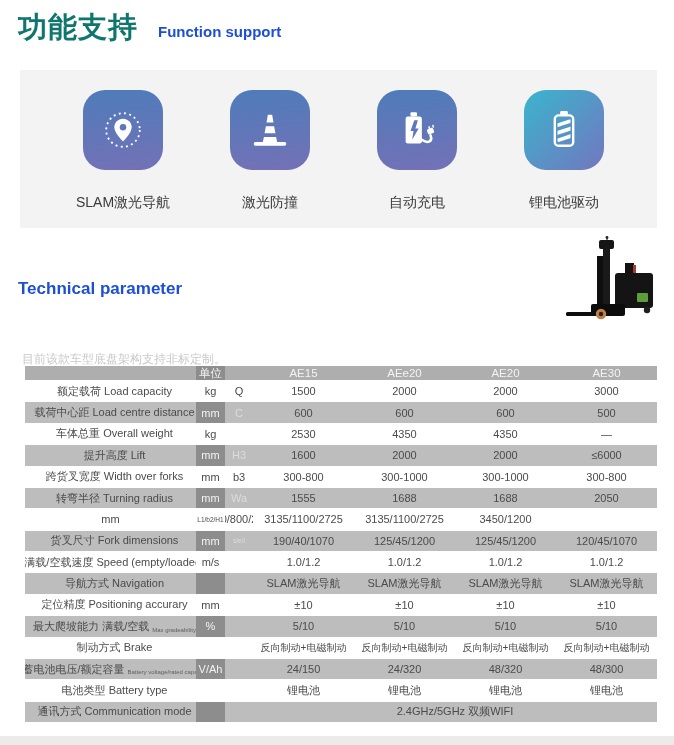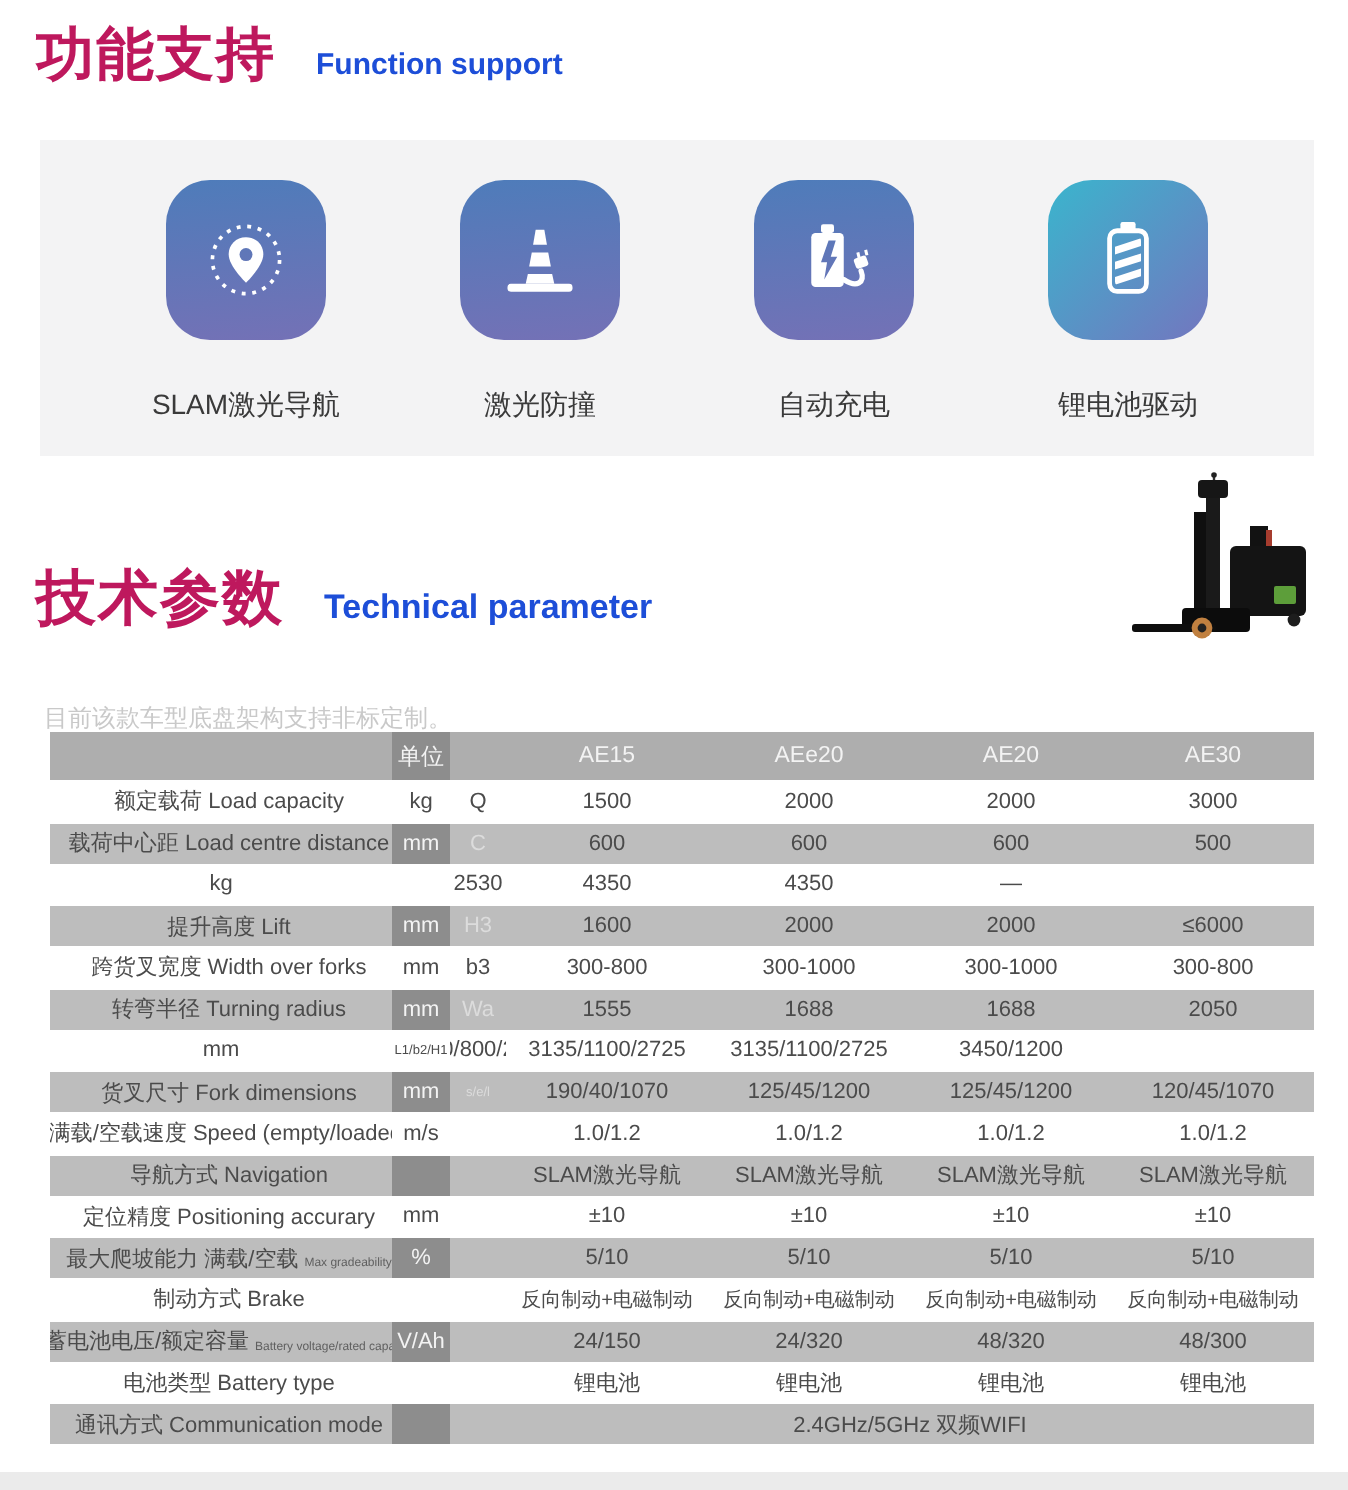--- a/index.html
+++ b/index.html
@@ -10,21 +10,21 @@
     -webkit-font-smoothing:antialiased;
   }
   :root{
     --header-bg:#aeaeae; --stripe-bg:#bdbdbd; --dark-cell:#8d8d8d;
     --panel-bg:#f3f3f4; --note-color:#c9c9c9; --row-text:#4b4b4b;
     --light-text:#f3f3f3; --tile-top:#4e7cba; --tile-bottom:#7471b6;
     --tile4-top:#3ab5cd; --tile4-bottom:#7376bf; --footer-band:#ebebeb;
   }
   
   .sec-head{position:absolute;left:18px;display:flex;align-items:baseline;gap:20px;}
-  .sec-head .zh{font-size:29px;font-weight:800;color:#be185d;letter-spacing:1px;}
+  .sec-head .zh{font-size:29px;font-weight:800;color:#0f766e;letter-spacing:1px;}
   .sec-head .en{font-size:15px;font-weight:700;color:#1d4ed8;}
   #fs-head{top:8px;}
   #tp-head{top:279px;}
   #tp-head .zh{font-size:30px;}
   #tp-head .en{font-size:17px;}
   #tp-note{position:absolute;left:22px;top:330px;font-size:12px;color:var(--note-color);margin-top:21px;}
   
   #feature-panel{position:absolute;left:20px;top:70px;width:637px;height:158px;background:var(--panel-bg);}
   .tile{position:absolute;top:20px;width:80px;height:80px;border-radius:22px;
         background:linear-gradient(175deg,var(--tile-top),var(--tile-bottom));
@@ -33,21 +33,21 @@
   .tile svg{width:52px;height:52px;display:block;}
   .tile-label{position:absolute;top:124px;width:160px;text-align:center;
               font-size:14px;color:#3a3a3a;}
   
   #forklift{position:absolute;left:563px;top:236px;width:100px;height:92px;}
   
   #spec-table{position:absolute;left:25px;top:366px;width:632px;height:356px;
               display:flex;flex-direction:column;font-size:11px;color:var(--row-text);}
   .trow{display:grid;grid-template-columns:171px 29px 28px repeat(4,1fr);
         align-items:stretch;border-top:1px solid #fff;box-sizing:border-box;}
-  .trow.head{height:24px;background:var(--header-bg);color:var(--light-text);
+  .trow.head{height:14px;background:var(--header-bg);color:var(--light-text);
              border-top:none;font-size:11.5px;}
   .trow.r{flex:1 0 0;}
   .trow.gray{background:var(--stripe-bg);}
   .trow.white{background:#ffffff;}
   .c{display:flex;align-items:center;justify-content:center;overflow:hidden;white-space:nowrap;}
   .c.label{justify-content:center;padding-left:8px;}
   .c.dark{background:var(--dark-cell);color:var(--light-text);}
   .trow.gray .sym{color:#dcdcdc;}
   .sym-sm{font-size:6.5px;letter-spacing:0;}
   .lbl-sm{font-size:6px;color:#6d6d6d;margin-left:3px;align-self:flex-end;padding-bottom:4px;}
@@ -117,21 +117,20 @@
         <rect x="10" y="23" width="26" height="3.4" fill="#fff" transform="rotate(-18 24 25)"></rect>
         <rect x="10" y="30" width="26" height="3.4" fill="#fff" transform="rotate(-18 24 32)"></rect>
       </g>
     </svg>
   </div>
   <div class="tile-label" style="left:464px">锂电池驱动</div>
 
 </div>
 
 <div class="sec-head" id="tp-head">
-  <span class="zh">技术参数</span>
   <span class="en">Technical parameter</span>
 </div>
 <div id="tp-note">目前该款车型底盘架构支持非标定制。</div>
 
 <svg id="forklift" viewBox="0 0 100 92">
   <line x1="44" y1="1" x2="44" y2="6" stroke="#333" stroke-width="1.2"></line>
   <circle cx="44" cy="1.5" r="1.4" fill="#222"></circle>
   <rect x="36" y="4" width="15" height="9" rx="2" fill="#161616"></rect>
   <rect x="40" y="13" width="7" height="66" fill="#1a1a1a"></rect>
   <rect x="34" y="20" width="6" height="59" fill="#0f0f0f"></rect>
@@ -173,20 +172,23 @@
       <span class="lbl">载荷中心距 Load centre distance</span>
     </div>
     <div class="c unit dark">mm</div>
     <div class="c sym">C</div>
   <div class="c">600</div>
       <div class="c">600</div>
       <div class="c">600</div>
       <div class="c">500</div>
     </div>
     <div class="trow r white">
+    <div class="c label">
+      <span class="lbl">车体总重 Overall weight</span>
+    </div>
     <div class="c unit">kg</div>
     <div class="c sym"></div>
   <div class="c">2530</div>
       <div class="c">4350</div>
       <div class="c">4350</div>
       <div class="c">—</div>
     </div>
     <div class="trow r gray">
     <div class="c label">
       <span class="lbl">提升高度 Lift</span>

